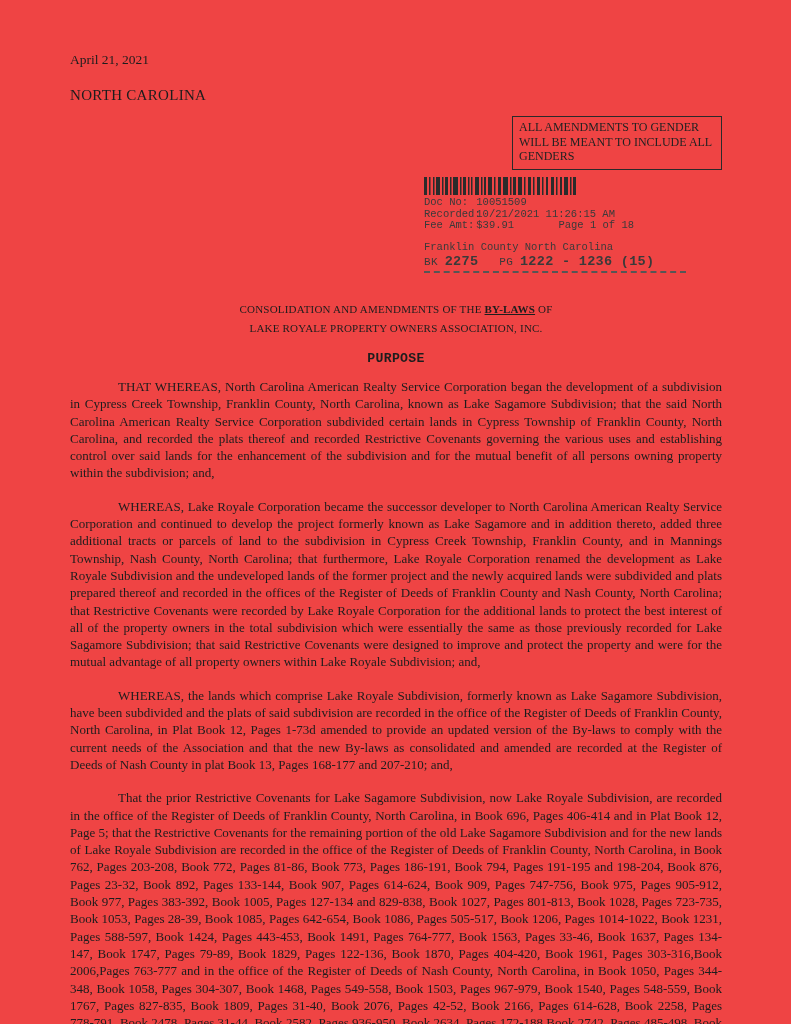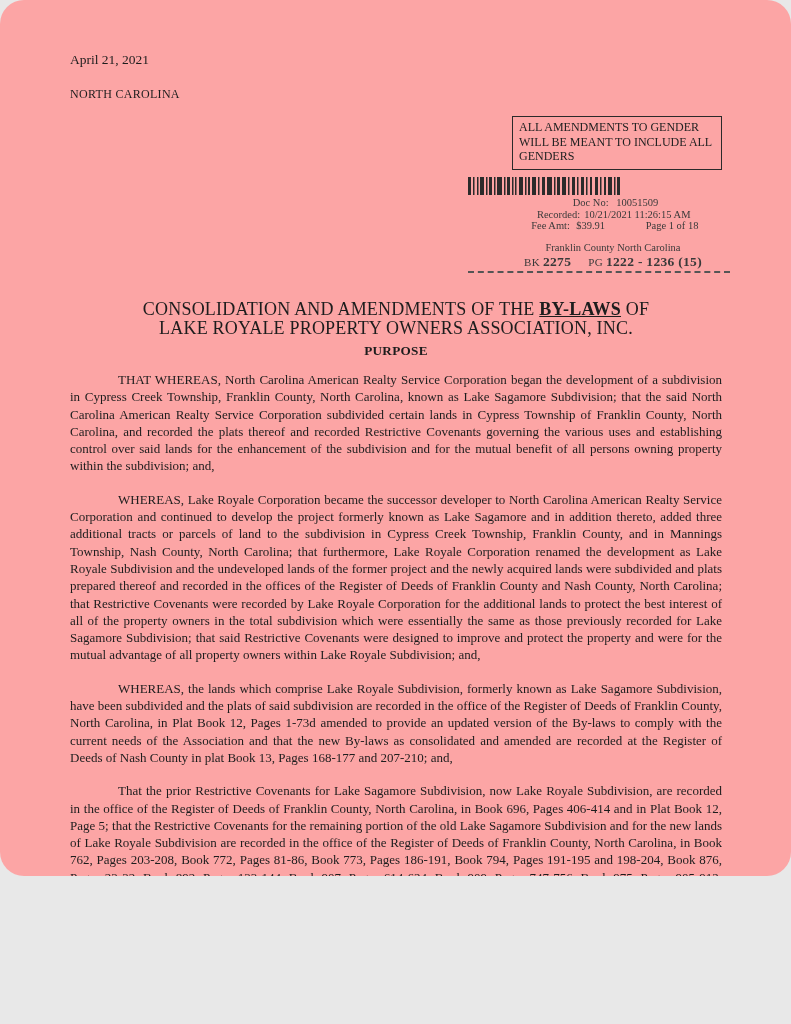--- a/index.html
+++ b/index.html
@@ -3,61 +3,59 @@
 <meta charset="utf-8">
 <style>
   html, body {
     margin: 0;
     padding: 0;
     background: #e8e8e8;
   }
   .page {
     position: relative;
     width: 791px;
-    height: 876px;
-    background: #fca5a5;
+    height: 1024px;
+    background: #ef4444;
     font-family: "Liberation Serif", "DejaVu Serif", serif;
     color: #1d1d1d;
     overflow: hidden;
-    border-radius: 24px;
   }
   .date-line {
     position: absolute;
     left: 70px;
     top: 52px;
     font-size: 13.5px;
   }
   .state-line {
     position: absolute;
     left: 70px;
     top: 87px;
-    font-size: 12px;
+    font-size: 15px;
     letter-spacing: 0.3px;
   }
   .gender-box {
     position: absolute;
     left: 512px;
     top: 116px;
     width: 196px;
     border: 1.5px solid #2a2a2a;
     padding: 3px 6px 5px 6px;
     font-size: 12px;
     line-height: 14.5px;
     color: #222;
   }
   .stamp {
     position: absolute;
-    left: 468px;
+    left: 424px;
     top: 177px;
     width: 290px;
-    font-family: Liberation Serif, serif;
+    font-family: Liberation Mono, monospace;
     font-size: 10.5px;
     line-height: 11.5px;
     color: #3a3a3a;
-    text-align: center;
   }
   .barcode {
     display: block;
     margin-bottom: 2px;
   }
   .stamp-row {
     white-space: nowrap;
   }
   .stamp-label {
     display: inline-block;
@@ -88,34 +86,35 @@
     border-bottom: 2.5px dashed #555;
   }
   .content {
     position: absolute;
     left: 70px;
     top: 300px;
     width: 652px;
   }
   .doc-title {
     text-align: center;
-    font-size: 18px;
+    font-size: 11px;
     line-height: 19px;
     letter-spacing: 0.2px;
   }
   .doc-title .bylaws {
     font-weight: bold;
     text-decoration: underline;
   }
   .purpose-heading {
     text-align: center;
     font-weight: bold;
     font-size: 13.2px;
-    margin-top: 5px;
+    margin-top: 13px;
     letter-spacing: 0.3px;
+    font-family: Liberation Mono, monospace;
   }
   .body-text p {
     margin: 0 0 16px 0;
     font-size: 13px;
     line-height: 17.3px;
     text-align: justify;
     text-indent: 48px;
   }
   .body-text p:first-of-type {
     margin-top: 12px;

